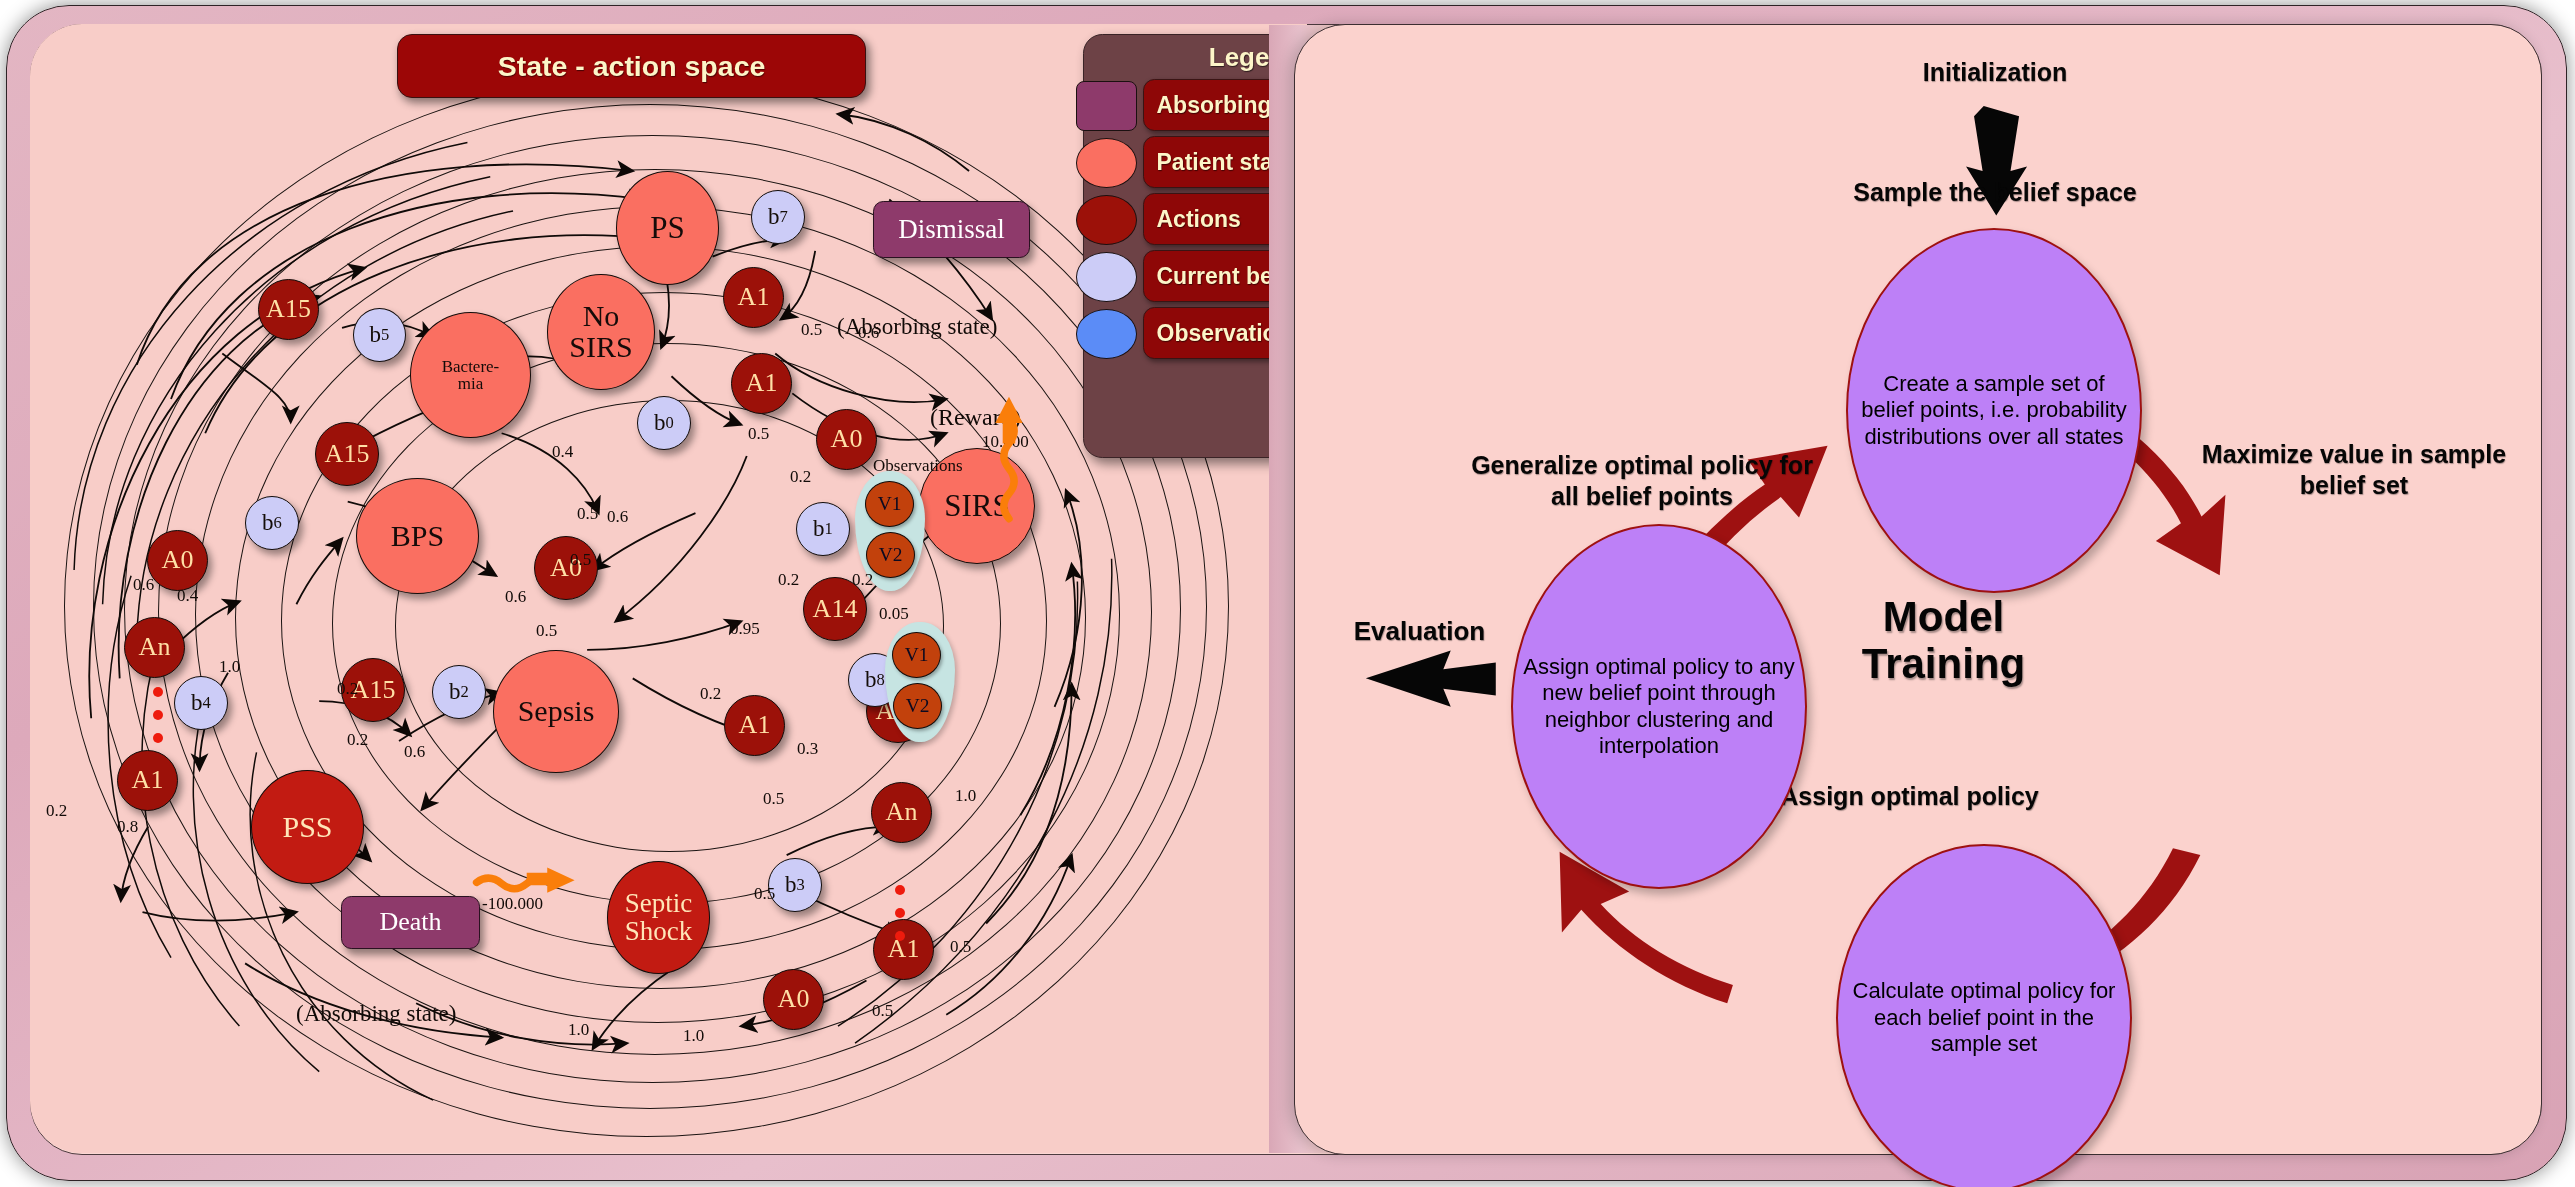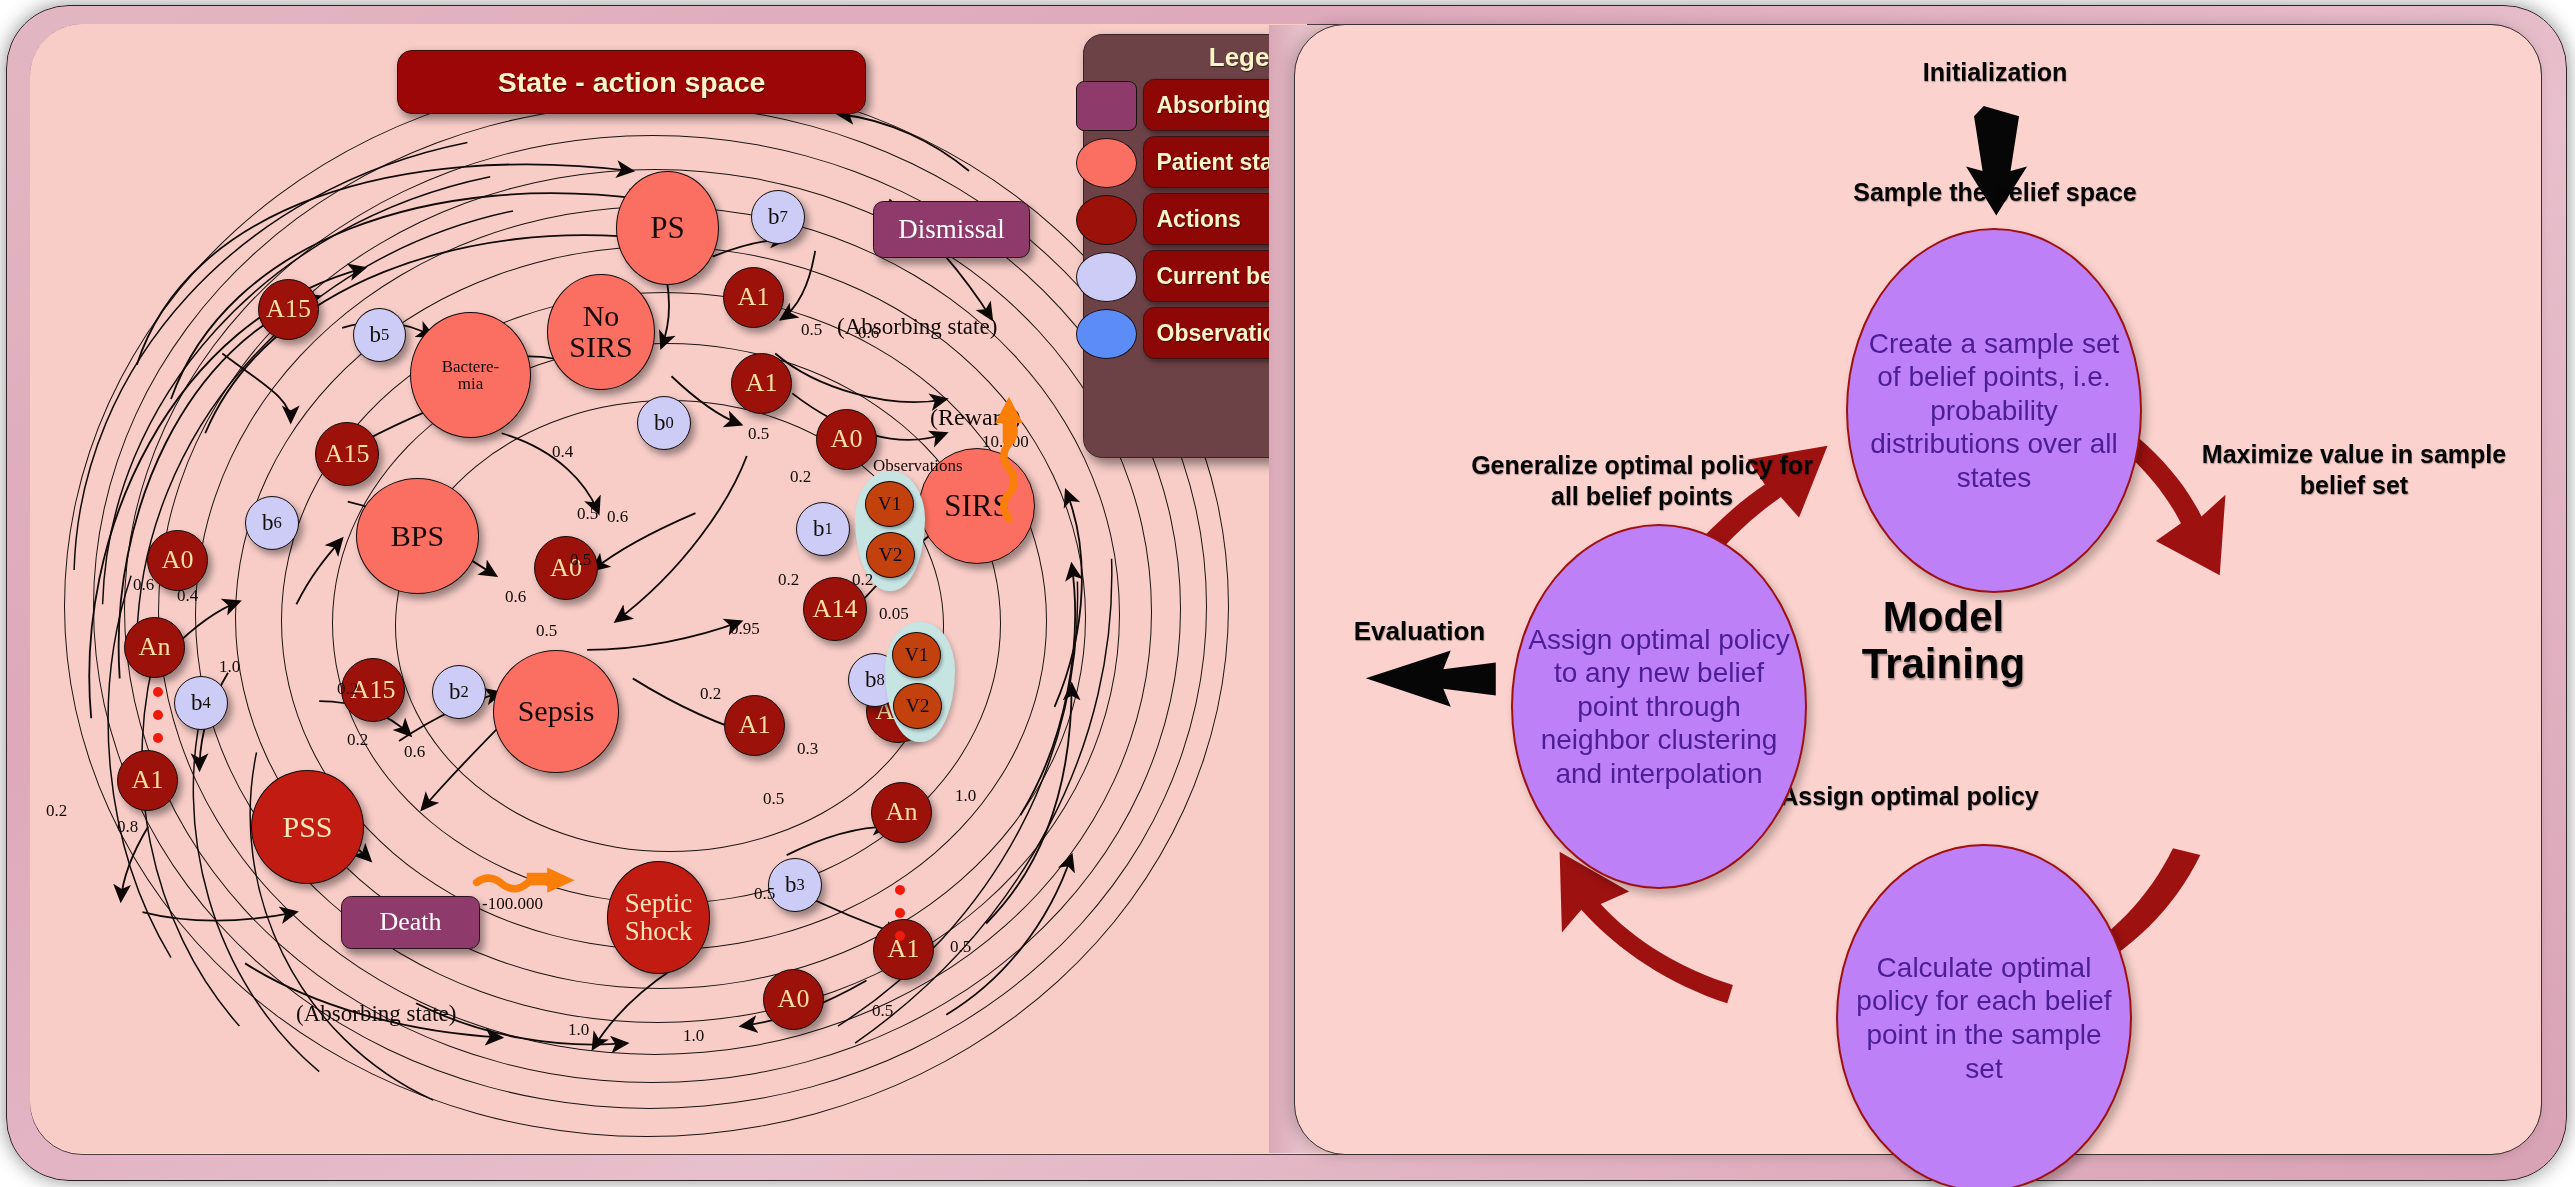--- a/index.html
+++ b/index.html
@@ -44,21 +44,20 @@
   
   .swirl{position:absolute;border:1.1px solid #1b1412;border-radius:50%;background:transparent;}
 
   
   .title-pill{
     position:absolute;background:#9c0606;border:1.7px solid #3a1010;
     border-radius:15px;color:#fdf5c8;font-family:"Liberation Sans",sans-serif;
     font-weight:bold;text-align:center;display:flex;align-items:center;justify-content:center;
     box-shadow:3.4px 4.6px 8px rgba(0,0,0,.45);
     text-shadow:0.6px 1.1px 1.1px rgba(0,0,0,.55);
-    margin-top:16px;
   }
 
   
   .legend-box{
     position:absolute;left:1083px;top:34px;width:342px;height:422px;
     background:#6d4246;border:1.7px solid #3a2326;border-radius:19.4px;
     box-shadow:4.6px 5.7px 10.3px rgba(0,0,0,.45);
   }
   .legend-title{
     position:absolute;left:0;top:6.8px;width:342px;text-align:center;
@@ -108,21 +107,21 @@
     position:absolute;font-family:"Liberation Serif",serif;color:#110a07;white-space:nowrap;margin-top:39px;
   }
   .dots3 div{width:10.3px;height:10.3px;border-radius:50%;background:#ee1b0d;margin-bottom:12.5px;}
   .dots3{position:absolute;}
 
   
   .ellipse-node{
     position:absolute;border:2.9px solid #9e1111;border-radius:50%;
     background:#bd80f7;display:flex;align-items:center;justify-content:center;
     text-align:center;box-sizing:border-box;
-    font-family:"Liberation Sans",sans-serif;font-size:28px;color:#4c1d95;line-height:1.2;
+    font-family:"Liberation Sans",sans-serif;font-size:22px;color:#000000;line-height:1.2;
     box-shadow:4px 5.7px 9px rgba(0,0,0,.25);
     padding:5.7px 8px;
   }
   .cycle-label{
     position:absolute;font-family:"Liberation Sans",sans-serif;font-weight:bold;
     color:#060606;text-align:center;text-shadow:0.6px 1.1px 1.1px rgba(0,0,0,.35);
     line-height:1.22;
   }
   .model-title{
     position:absolute;font-family:"Liberation Sans",sans-serif;font-weight:bold;

